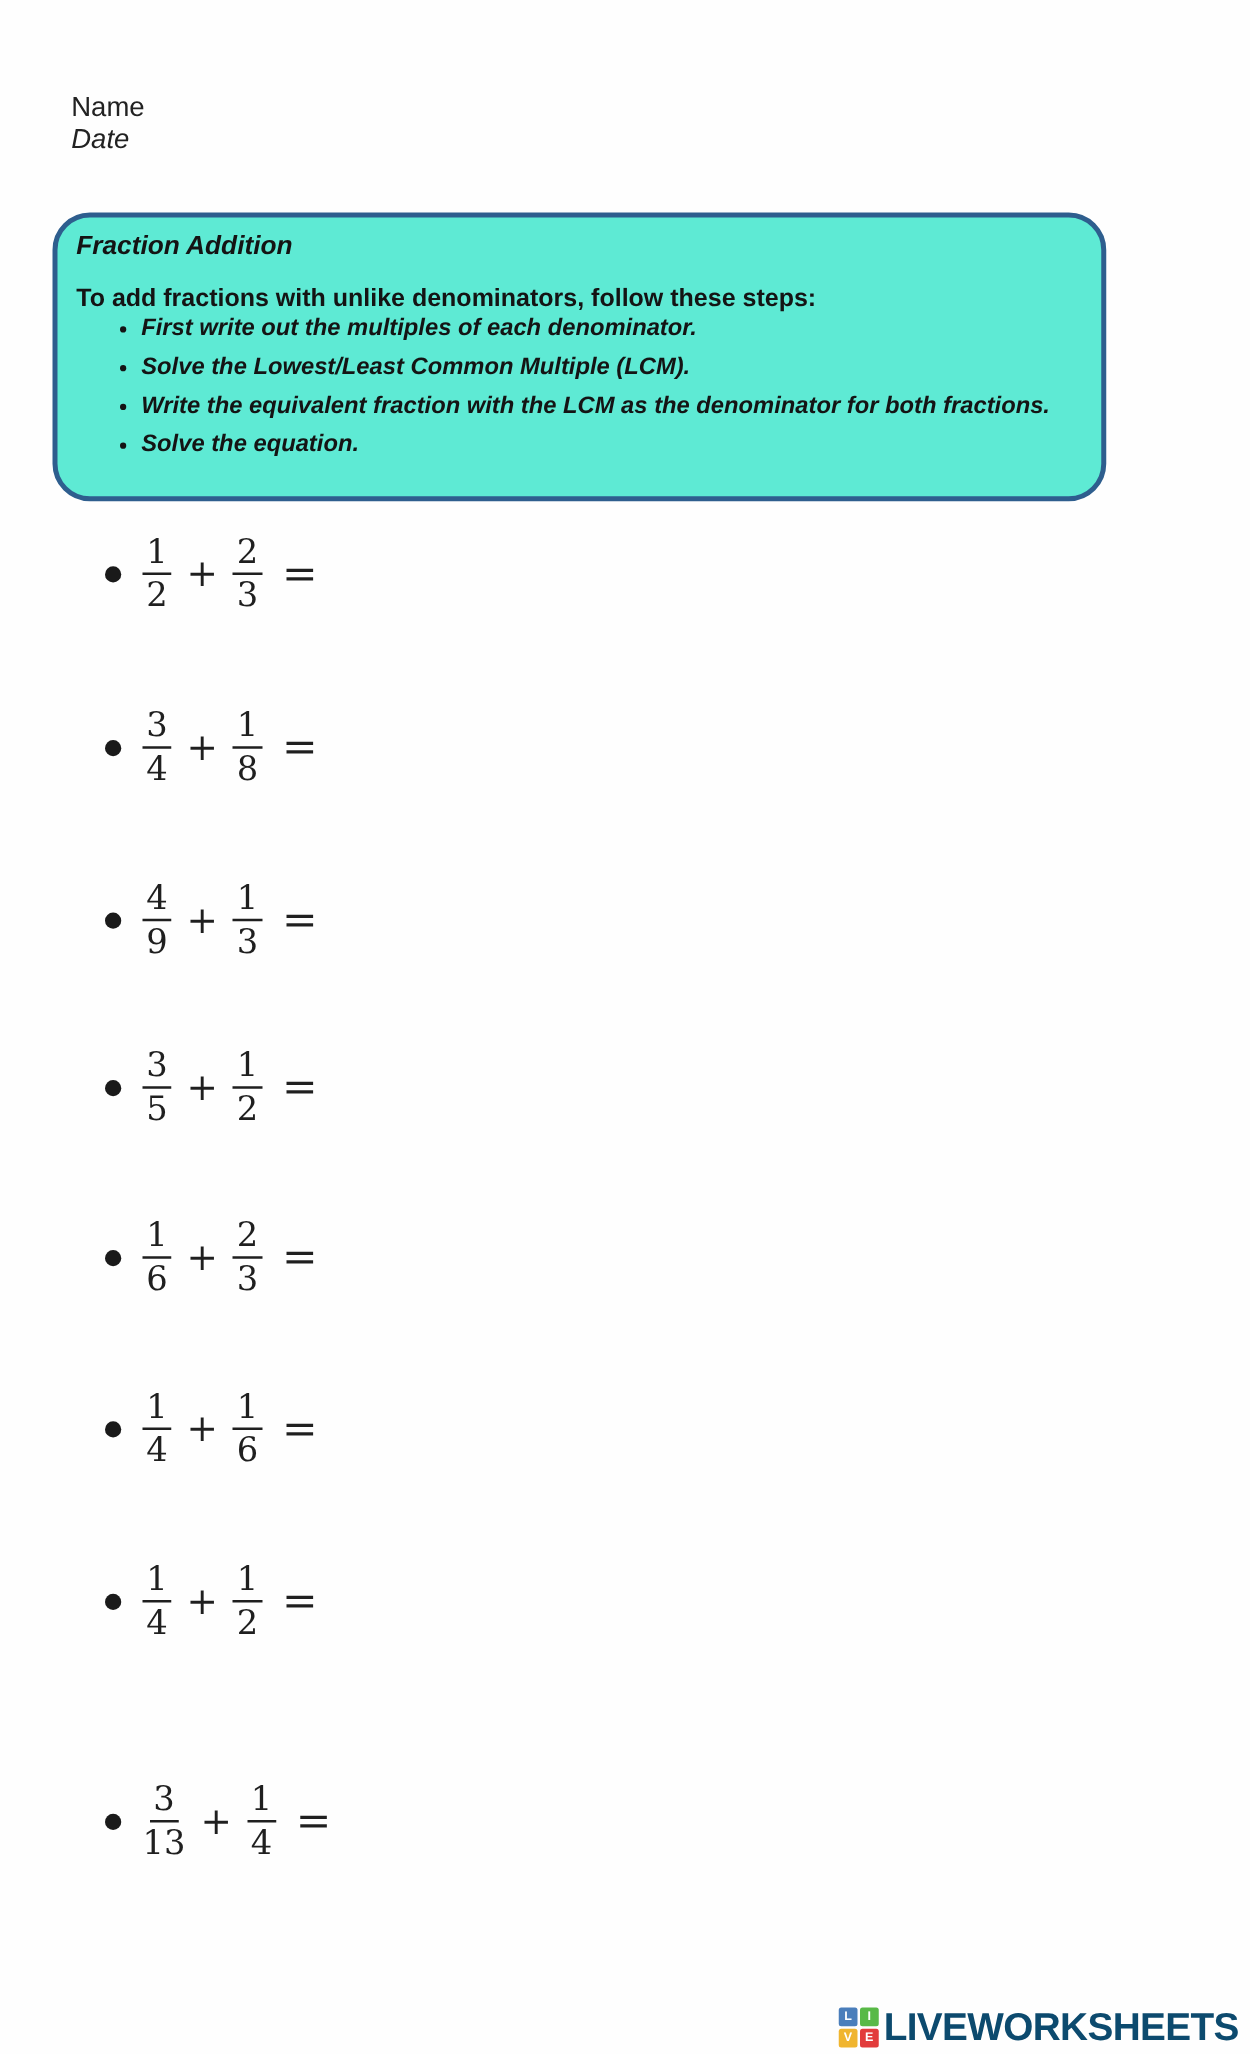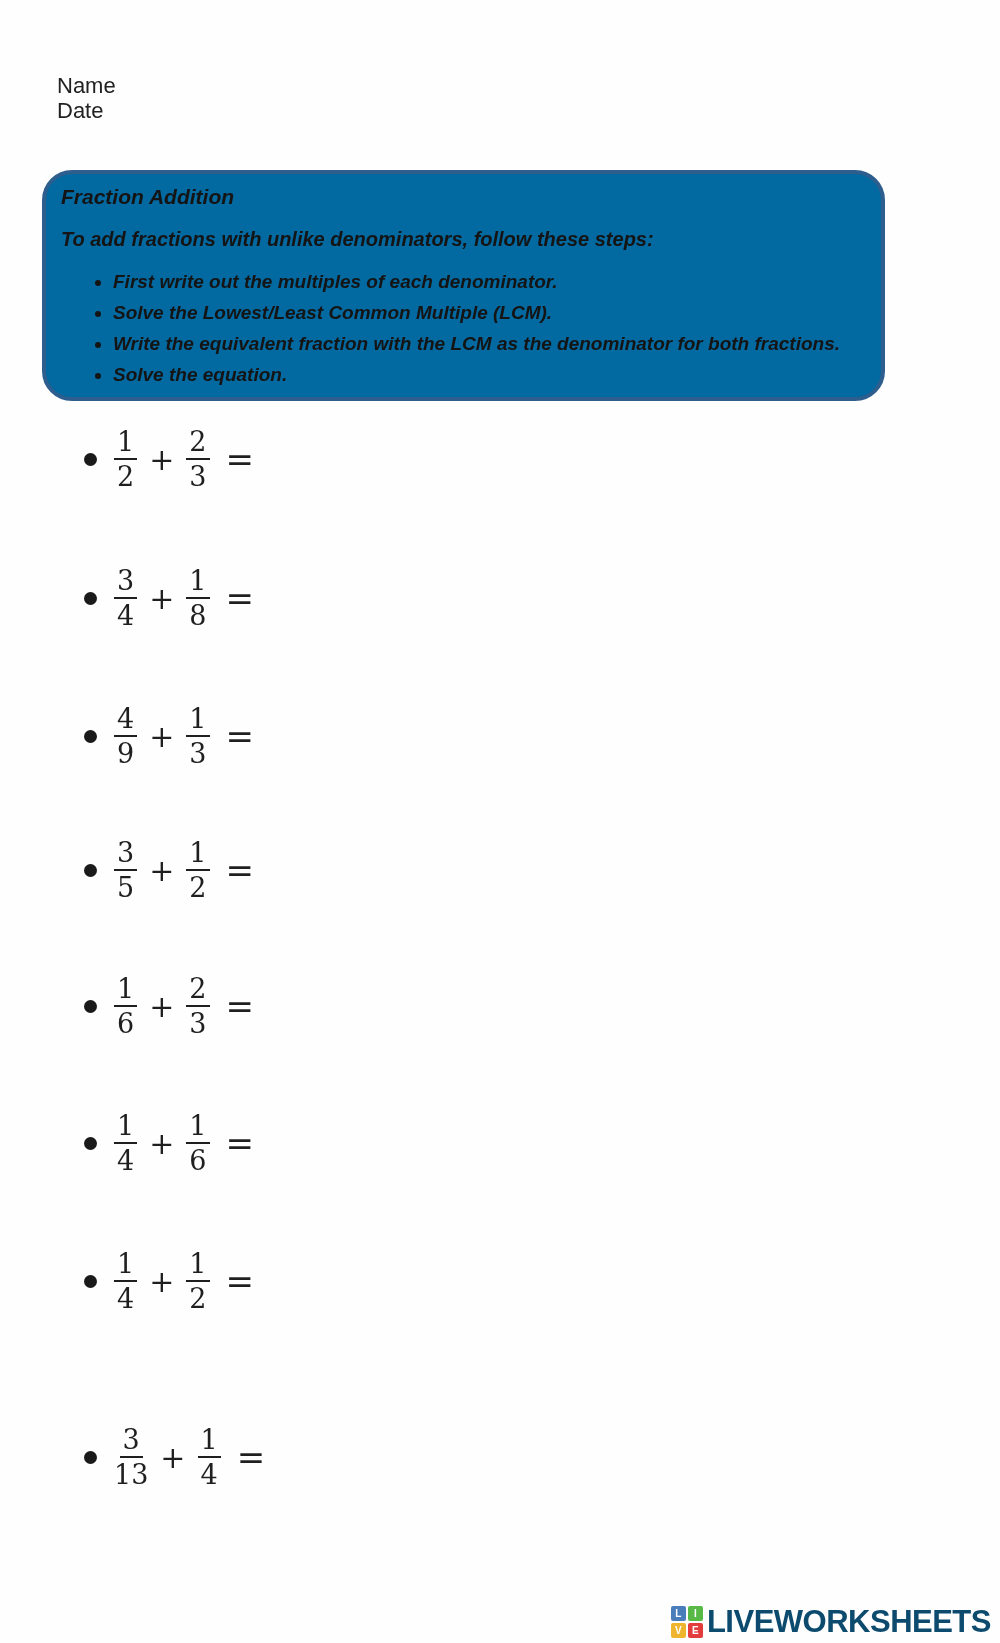--- a/index.html
+++ b/index.html
@@ -9,41 +9,41 @@
     width: 1000px;
     height: 1643px;
     background: #fefefe;
     font-family: "Liberation Sans", sans-serif;
     color: #1a1a1a;
     overflow: hidden;
   }
 
   
   .name-label { position: absolute; left: 57px; top: 73px; font-size: 22px; color: #222; }
-  .date-label { position: absolute; left: 57px; top: 98px; font-size: 22px; color: #222; }
+  .date-label { position: absolute; left: 57px; top: 98px; font-size: 22px; color: #222; font-style: italic; }
 
   
   .instruction-box {
     position: absolute;
     left: 42px; top: 170px;
     width: 843px; height: 231px;
     border: 4px solid #2e5e8e;
     border-radius: 30px;
     padding: 11px 20px 0 15px;
-    background: #0369a1;
+    background: #5eead4;
   }
   .box-title {
     font-size: 21px; font-weight: bold; font-style: italic; color: #141414;
   }
   .box-intro {
     margin-top: 19px;
-    font-size: 20px; font-weight: bold; font-style: italic; color: #141414;
+    font-size: 20px; font-weight: bold; color: #141414;
   }
   .box-steps {
-    margin-top: 20px;
+    margin-top: 1px;
     padding-left: 52px;
     list-style: disc;
   }
   .box-steps li {
     font-size: 19px; font-weight: bold; font-style: italic; color: #141414;
     margin-bottom: 9px;
   }
 
   
   .problems-list { position: absolute; left: 0; top: 0; width: 100%; height: 100%; }

